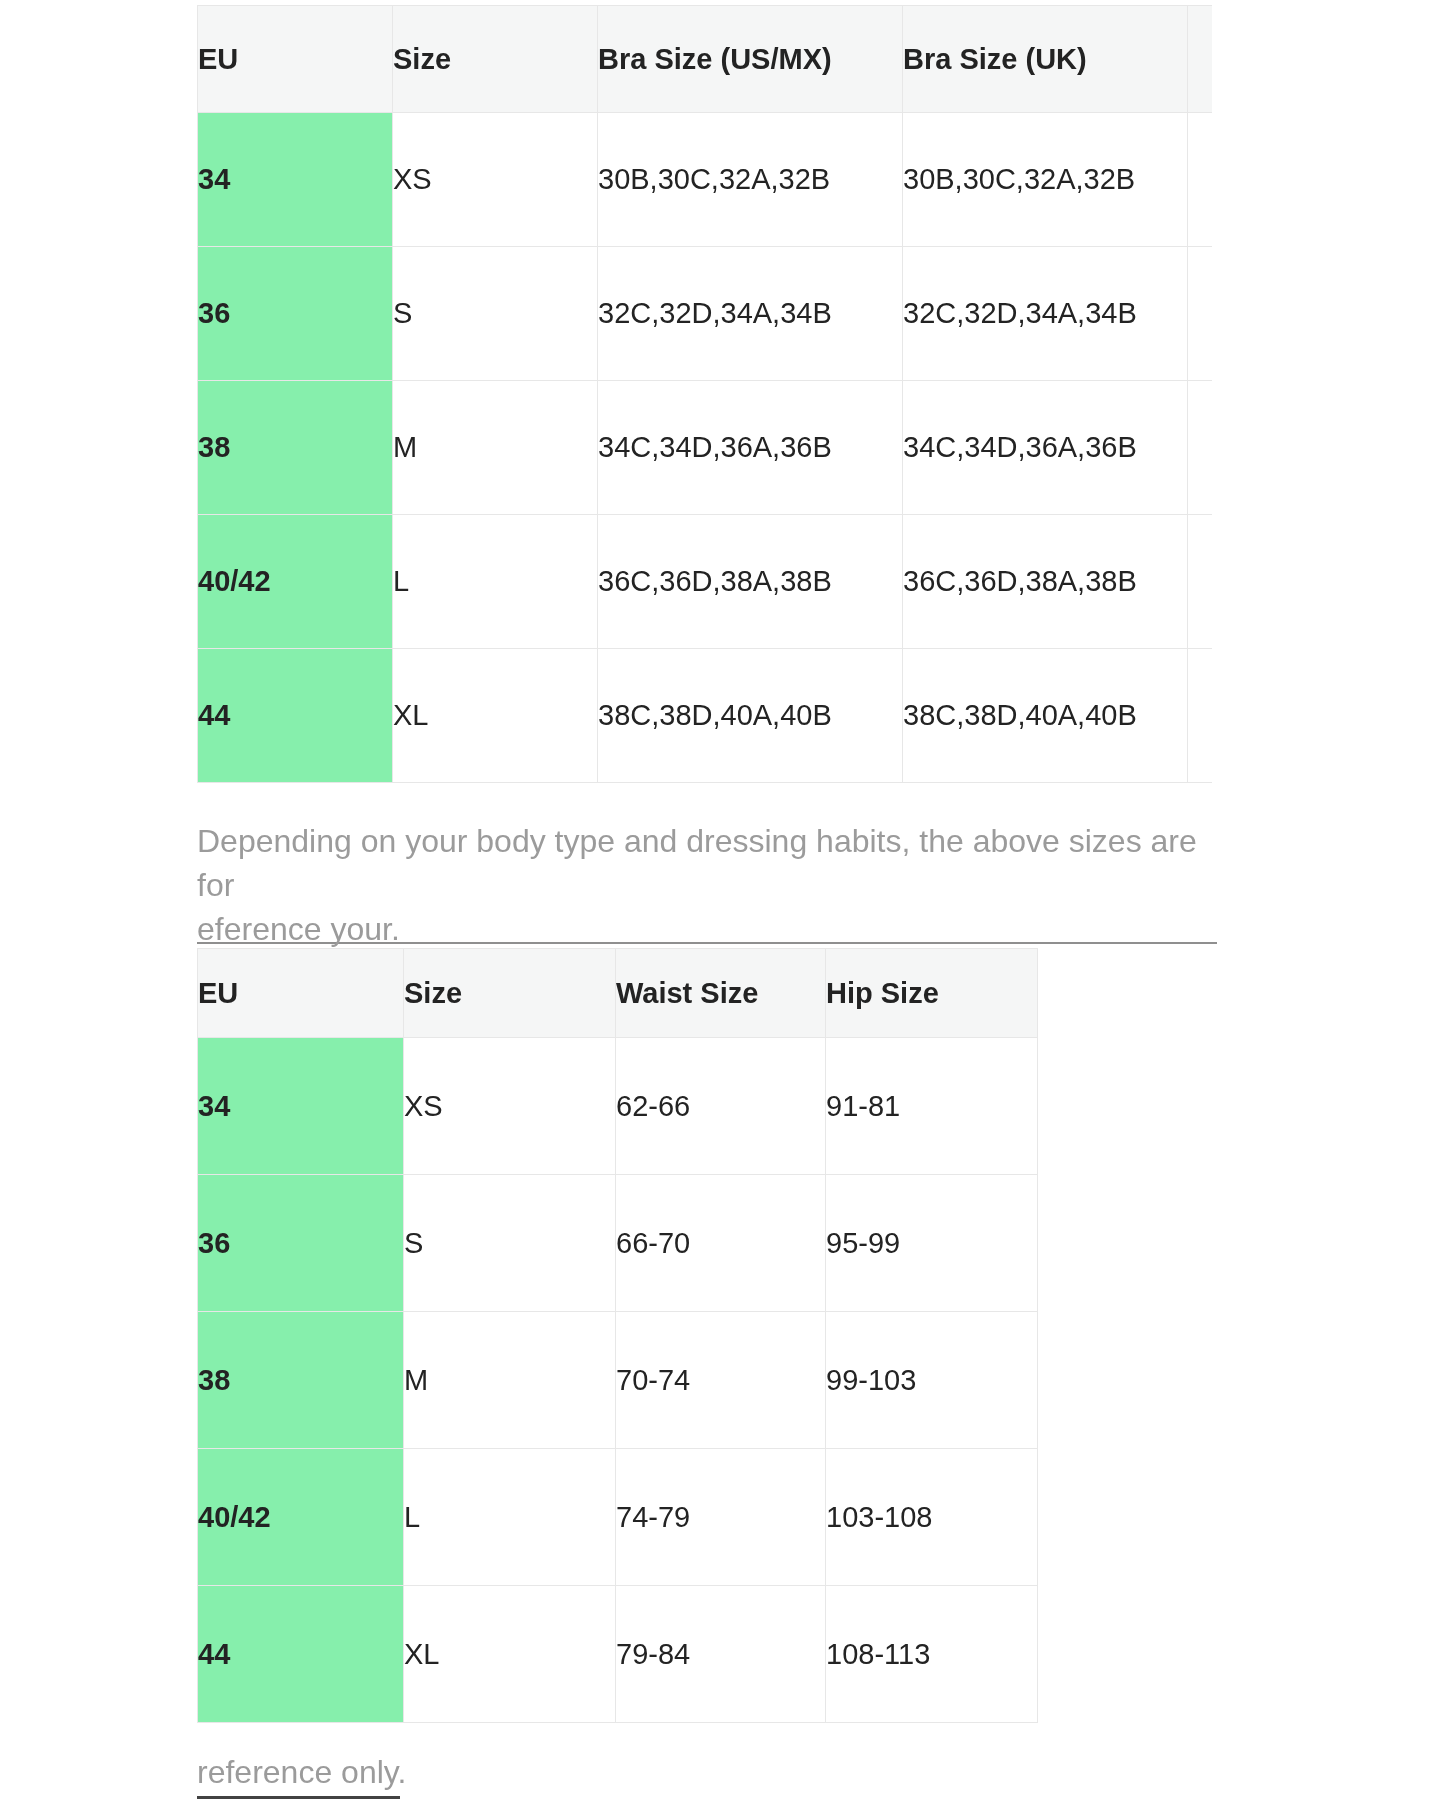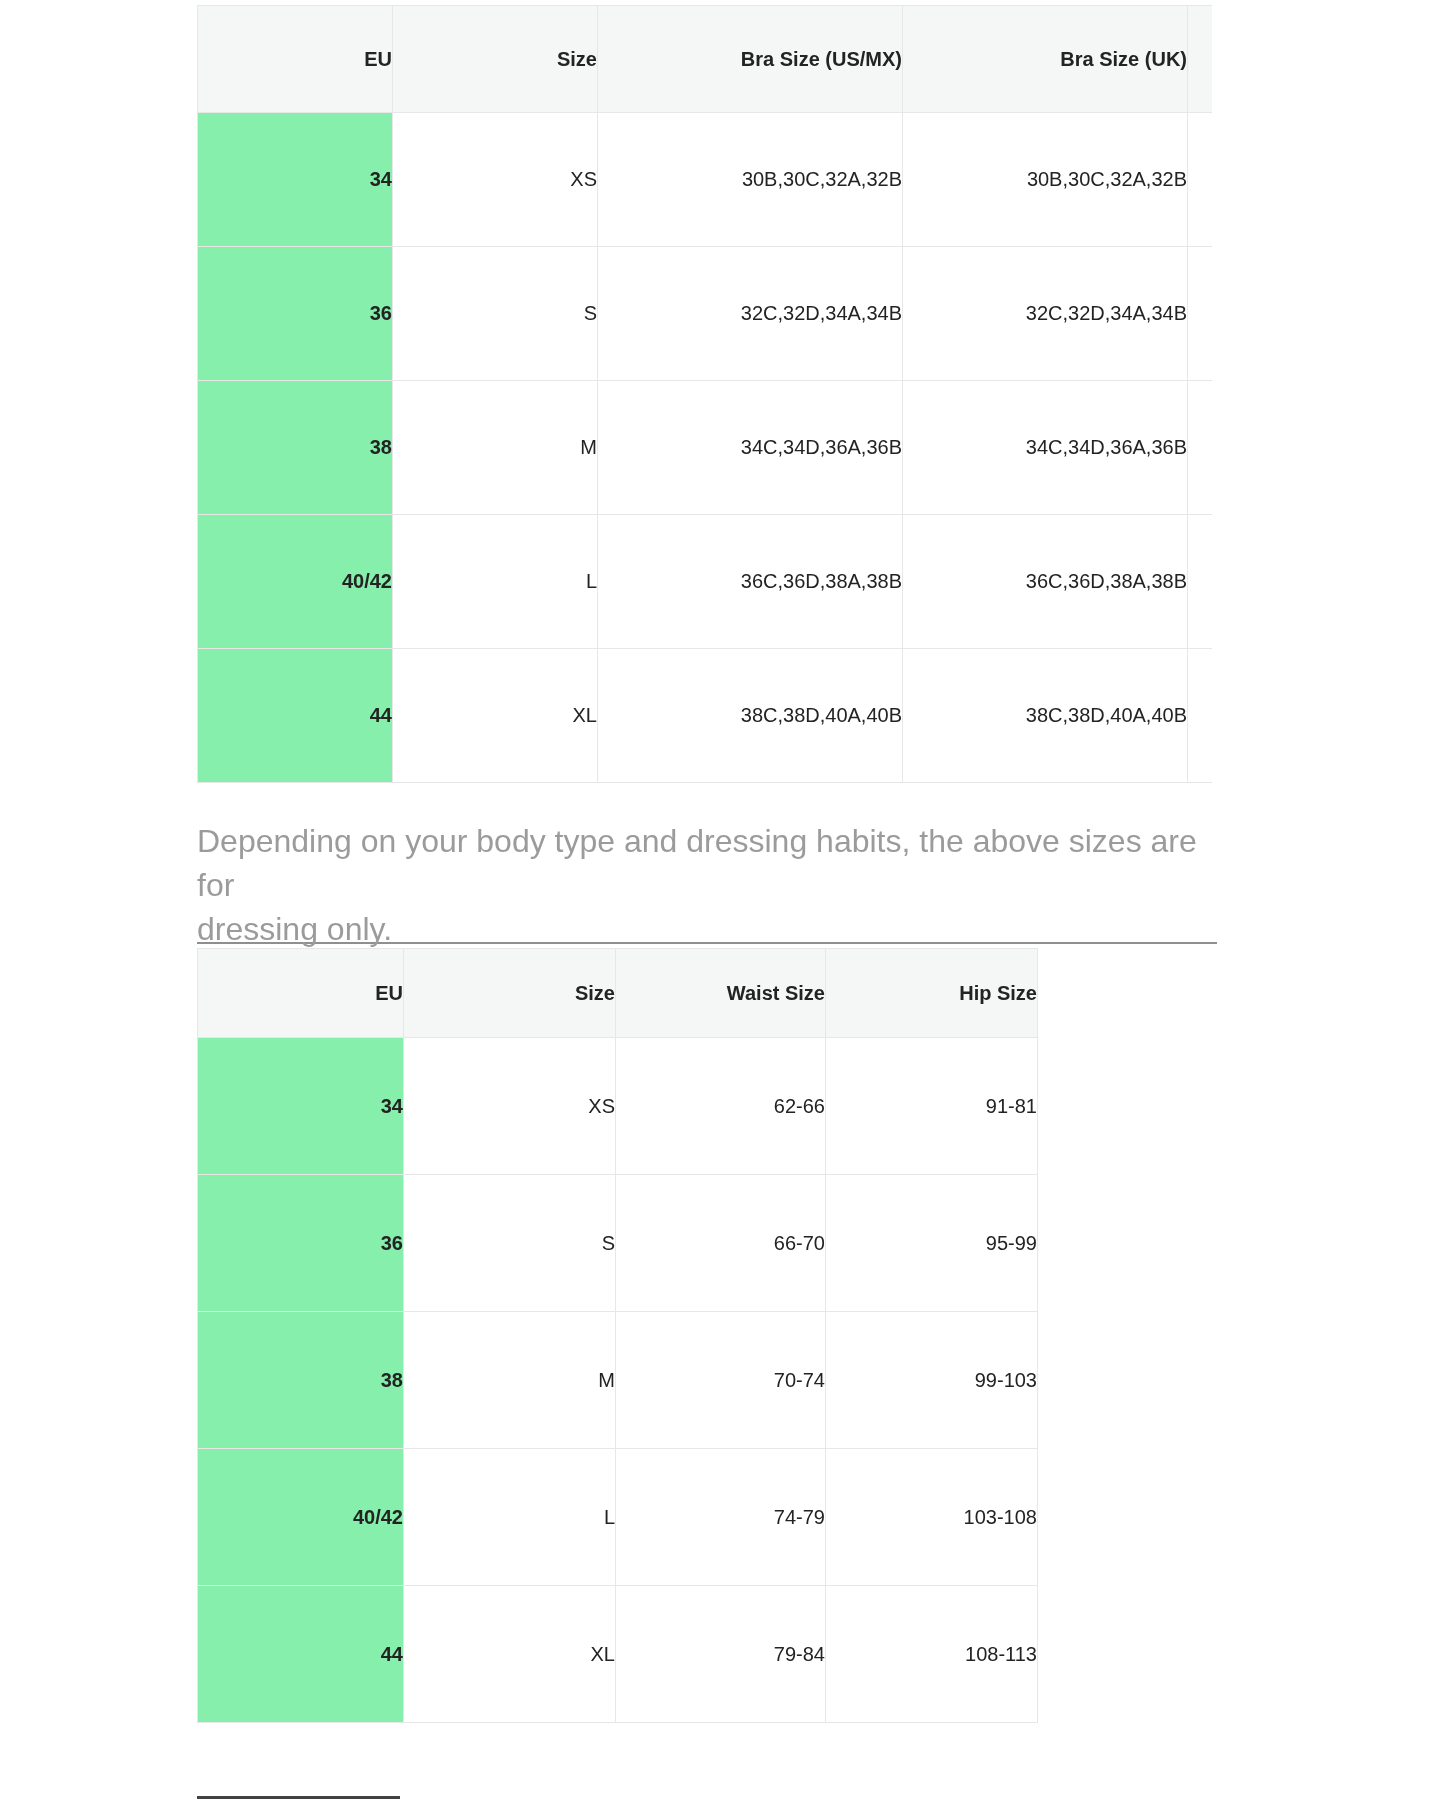--- a/index.html
+++ b/index.html
@@ -24,23 +24,23 @@
     overflow: hidden;
   }
   table {
     border-collapse: collapse;
     table-layout: fixed;
   }
   .t1 { width: 1200px; }
   .t2 { width: 840px; }
   th, td {
     border: 1px solid #e7e7e7;
-    text-align: right;
+    text-align: left;
     vertical-align: middle;
-    font-size: 20px;
+    font-size: 29px;
     padding: 0;
     overflow: hidden;
     white-space: nowrap;
   }
   th {
     background: #f5f6f6;
     font-weight: bold;
     color: #232323;
   }
   .t1 th { height: 106px; }
@@ -134,21 +134,21 @@
         <td>38C,38D,40A,40B</td>
         <td>38C,38D,40A,40B</td>
         <td></td>
       </tr>
     </tbody>
       </table>
   </div>
 
   <div class="note">
     <div>Depending on your body type and dressing habits, the above sizes are for</div>
-    <div>dressing only.</div>
+    <div>eference your.</div>
   </div>
 
   <hr class="divider">
 
   <div class="scrollbox scroll2">
     <table class="t2">
       <colgroup>
         <col style="width:206px">
           <col style="width:212px">
           <col style="width:210px">
@@ -189,17 +189,18 @@
         <td class="rowhead">44</td>
         <td>XL</td>
         <td>79-84</td>
         <td>108-113</td>
       </tr>
     </tbody>
       </table>
   </div>
 
   <div class="note bottom">
+    <div>reference only.</div>
   </div>
 
 </div>
 
 <div class="cutoff-line"></div>
 
 </body></html>

